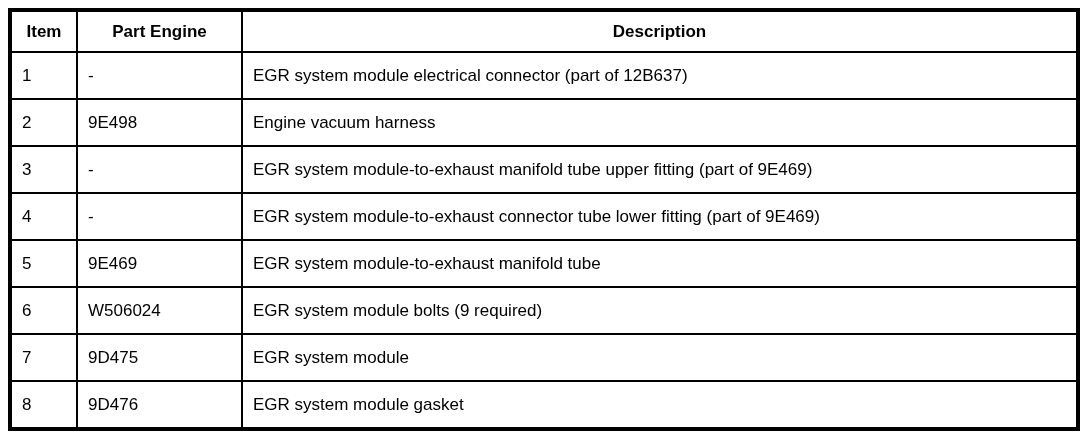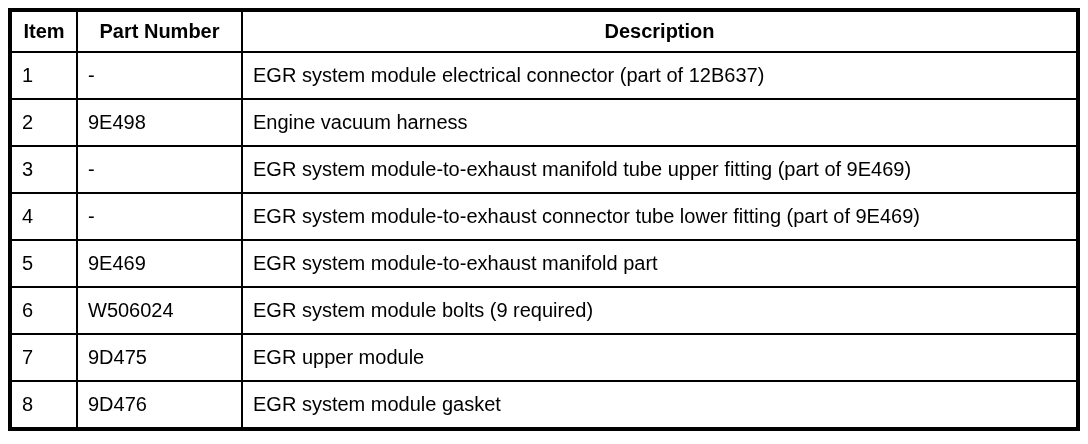--- a/index.html
+++ b/index.html
@@ -15,21 +15,21 @@
     overflow: hidden;
   }
   table.parts-table {
     position: absolute;
     left: 8px;
     top: 8px;
     width: 1072px;
     border-collapse: collapse;
     border: 4px solid #000000;
     font-family: "Liberation Sans", sans-serif;
-    font-size: 20px;
+    font-size: 17px;
     color: #000000;
     table-layout: fixed;
   }
   table.parts-table th,
   table.parts-table td {
     border: 2px solid #000000;
     padding: 0 10px;
     vertical-align: middle;
     overflow: hidden;
     white-space: nowrap;
@@ -54,21 +54,21 @@
 <div class="page">
   <table class="parts-table">
     <colgroup>
       <col class="col-item">
       <col class="col-part">
       <col class="col-desc">
     </colgroup>
     <thead>
       <tr>
         <th>Item</th>
-        <th>Part Number</th>
+        <th>Part Engine</th>
         <th>Description</th>
       </tr>
     </thead>
     <tbody>
         <tr>
           <td>1</td>
           <td>-</td>
           <td>EGR system module electrical connector (part of 12B637)</td>
         </tr>
         <tr>
@@ -82,31 +82,31 @@
           <td>EGR system module-to-exhaust manifold tube upper fitting (part of 9E469)</td>
         </tr>
         <tr>
           <td>4</td>
           <td>-</td>
           <td>EGR system module-to-exhaust connector tube lower fitting (part of 9E469)</td>
         </tr>
         <tr>
           <td>5</td>
           <td>9E469</td>
-          <td>EGR system module-to-exhaust manifold part</td>
+          <td>EGR system module-to-exhaust manifold tube</td>
         </tr>
         <tr>
           <td>6</td>
           <td>W506024</td>
           <td>EGR system module bolts (9 required)</td>
         </tr>
         <tr>
           <td>7</td>
           <td>9D475</td>
-          <td>EGR upper module</td>
+          <td>EGR system module</td>
         </tr>
         <tr>
           <td>8</td>
           <td>9D476</td>
           <td>EGR system module gasket</td>
         </tr>
       </tbody>
   </table>
 </div>
 

